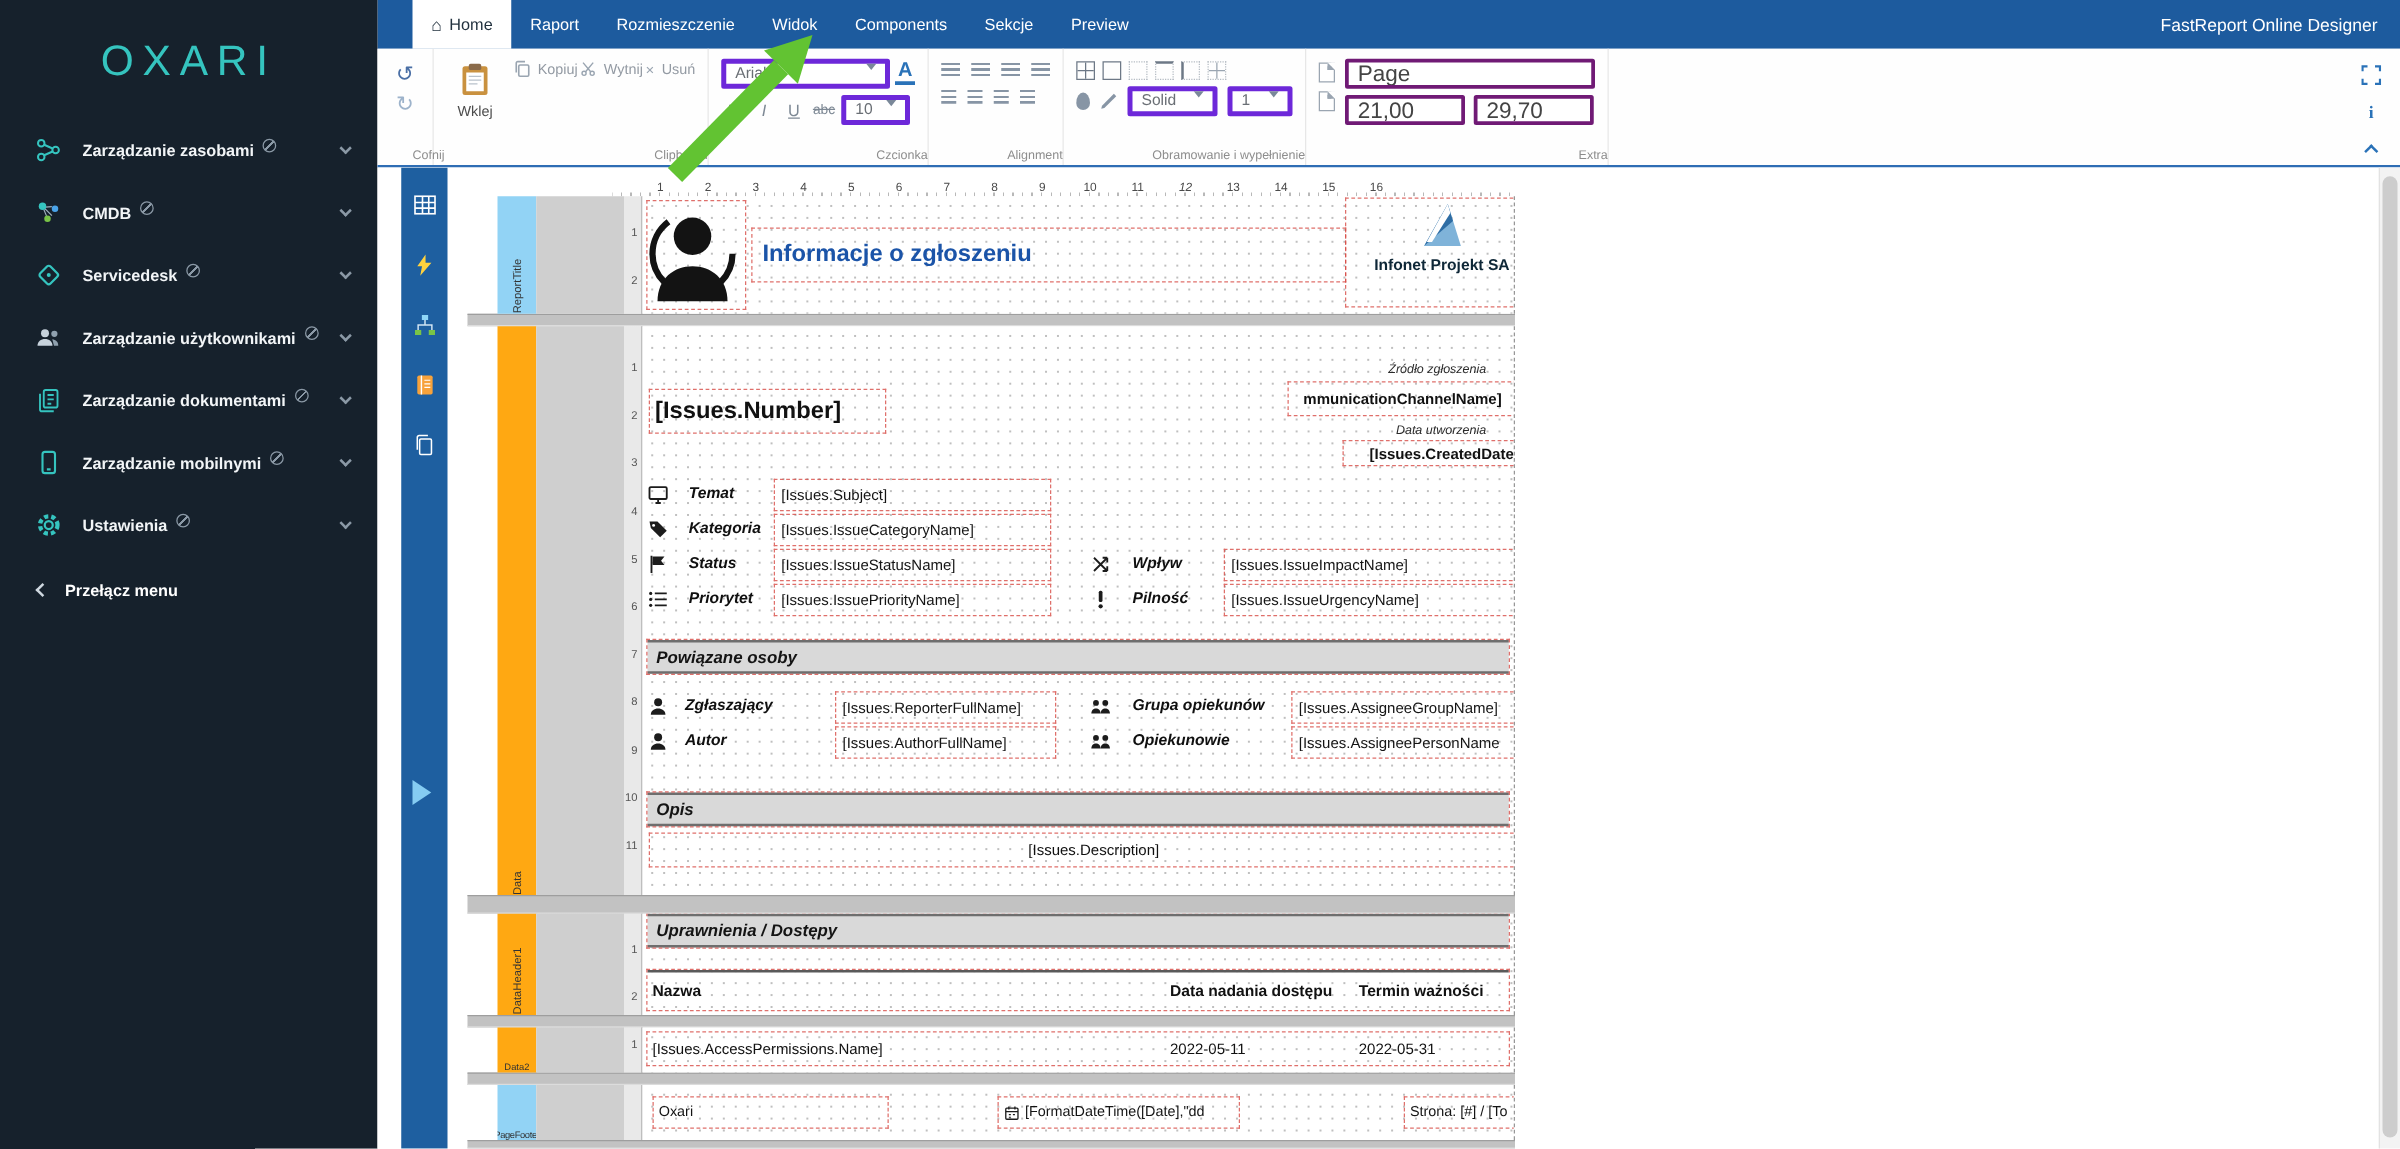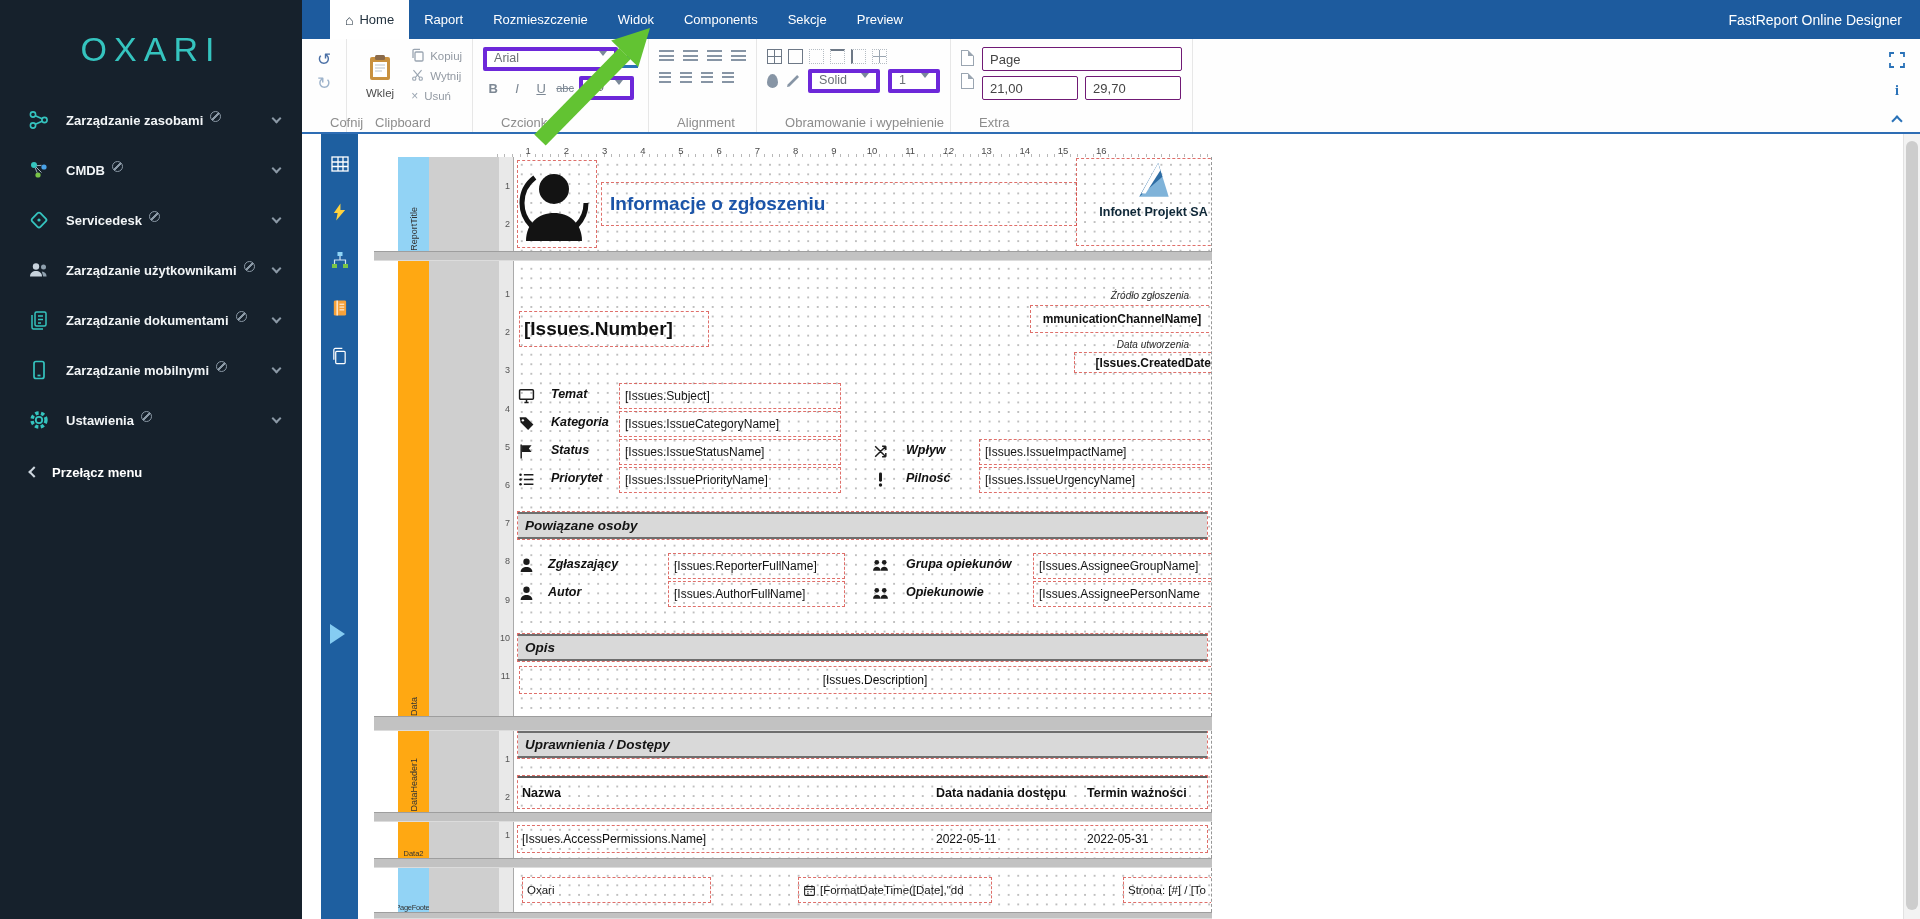--- a/index.html
+++ b/index.html
@@ -26,28 +26,28 @@
   
   .tabbar { height:39px; background:#1d5b9e; display:flex; align-items:stretch; padding-left:28px; flex-shrink:0; }
   .tab { display:flex; align-items:center; padding:0 15px; color:#fff; font-size:13px; cursor:pointer; }
   .tab.active { background:#fff; color:#23323f; font-weight:400; }
   .tab .house { margin-right:6px; font-size:14px; }
   .brand { margin-left:auto; align-self:center; color:#fff; font-size:14px; padding-right:18px; }
 
   
   .ribbon { height:95px; background:#fefefe; border-bottom:2px solid #2e6db4; display:flex; position:relative; flex-shrink:0; }
   .rgroup { position:relative; padding:8px 10px 16px; border-right:1px solid #e7e7e7; display:flex; flex-direction:column; }
-  .rgroup-label { position:absolute; bottom:2px; left:0; right:0; text-align:left; font-size:13px; color:#8d8d8d;padding-left:28px; }
+  .rgroup-label { position:absolute; bottom:2px; left:0; right:0; text-align:right; font-size:10px; color:#8d8d8d;padding-left:28px; }
   .grow { display:flex; align-items:center; gap:4px; margin-bottom:5px; }
   .rbtn { min-width:24px; height:24px; display:inline-flex; align-items:center; justify-content:center; color:#7d8894; font-size:14px; border-radius:3px; cursor:pointer; }
   .rbtn.big { height:auto; flex-direction:column; gap:3px; font-size:11.5px; color:#4c4c4c; padding:3px 9px; }
   .smallact { display:flex; align-items:center; gap:6px; font-size:11.5px; color:#939aa3; height:18px; cursor:pointer; }
   .sel-ctl { display:inline-flex; border:4px solid #6d28d9; background:#fff; height:24px; padding:0 7px; font-size:12.5px; color:#6a6f75; border-radius:2px; cursor:pointer; }
   .sel-ctl .car { width:0; height:0; border-left:4px solid transparent; border-right:4px solid transparent; border-top:5px solid #7a8899; margin-left:9px; }
-  .txt { height:24px; border:1px solid #701a75; border-radius:2px; padding:0 7px; font-size:13px; color:#444; font-family:"Liberation Sans",sans-serif; }
+  .txt { height:24px; border:3px solid #701a75; border-radius:2px; padding:0 7px; font-size:18px; color:#444; font-family:"Liberation Sans",sans-serif; }
   .fmt { font-size:13px; color:#7d8894; width:20px; text-align:center; cursor:pointer; }
   .fmt.b { font-weight:bold; } .fmt.i { font-style:italic; } .fmt.u { text-decoration:underline; } .fmt.s { text-decoration:line-through; font-size:11px; }
   .colorA { font-weight:bold; color:#2a72b8; border-bottom:3px solid #2a72b8; line-height:14px; height:18px; width:16px; text-align:center; cursor:pointer; }
   .al-icon { width:15px; height:11px; background:repeating-linear-gradient(to bottom,#8795a5 0 2px,transparent 2px 4.5px); cursor:pointer; }
   .al-icon.short { background:repeating-linear-gradient(to bottom,#8795a5 0 2px,transparent 2px 4.5px); width:12px; }
   .bord { width:15px; height:15px; border:1px dotted #b5bcc3; position:relative; cursor:pointer; }
   .bord.all { border:1px solid #6d7886; background:linear-gradient(#6d7886 0 0) center/100% 1px no-repeat, linear-gradient(#6d7886 0 0) center/1px 100% no-repeat; }
   .bord.outer { border:1.5px solid #6d7886; }
   .bord.top { border-top:2px solid #6d7886; }
   .bord.left { border-left:2px solid #6d7886; }
@@ -250,21 +250,21 @@
             <span>
               <svg width="24" height="28" viewBox="0 0 24 28">
                   <rect x="2" y="3" width="20" height="23" rx="2" fill="#c9913f"></rect>
                   <rect x="7" y="1" width="10" height="5" rx="1.5" fill="#8a6a4a"></rect>
                   <rect x="5" y="8" width="14" height="15" fill="#fff"></rect>
                   <path d="M7 11h10M7 14h10M7 17h7" stroke="#b9c2cb" stroke-width="1"></path>
                 </svg>
             </span>
             <span>Wklej</span>
           </div>
-          <div style="display:flex; flex-direction:column; justify-content:center; gap:2px;">
+          <div style="display:flex; justify-content:center; gap:2px;">
             <div class="smallact">
               <span><svg width="13" height="14" viewBox="0 0 13 14" fill="none" stroke="#9aa5b1" stroke-width="1.3">
                     <rect x="4" y="4" width="8" height="9" rx="1"></rect>
                     <path d="M2 10V2.5C2 1.8 2.5 1.3 3.2 1.3H9"></path>
                   </svg></span>
               <span>Kopiuj</span>
             </div>
             <div class="smallact">
               <span><svg width="13" height="14" viewBox="0 0 16 16" fill="none" stroke="#9aa5b1" stroke-width="1.4">
                     <circle cx="4" cy="12.5" r="2"></circle>

